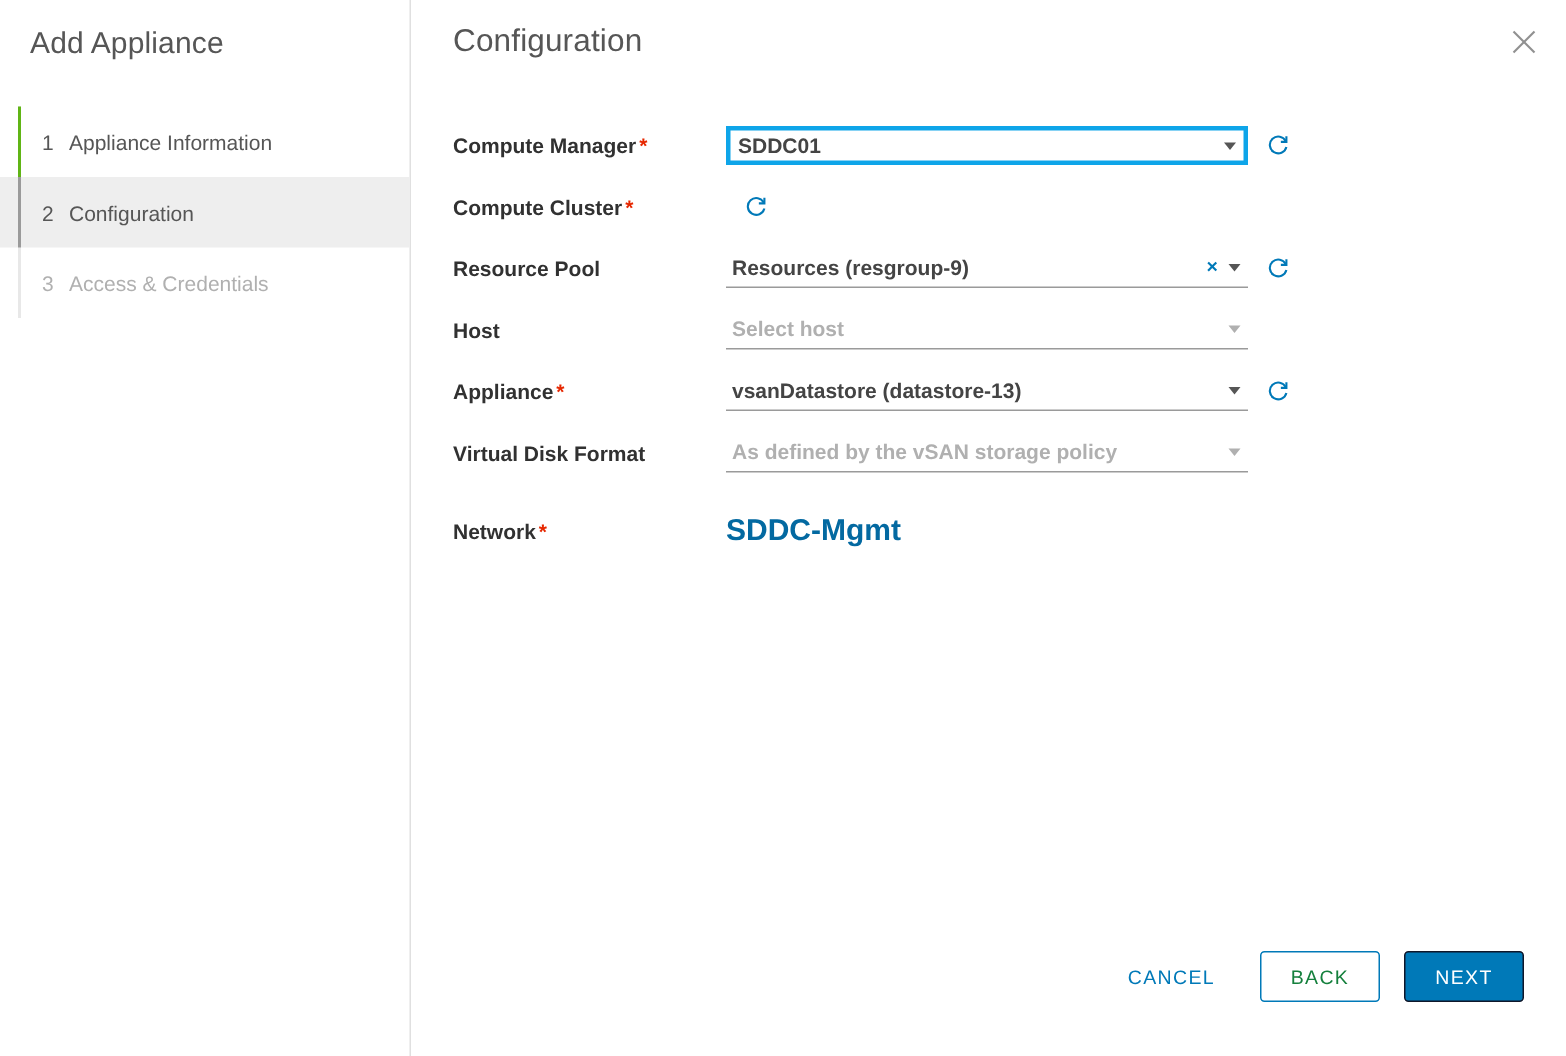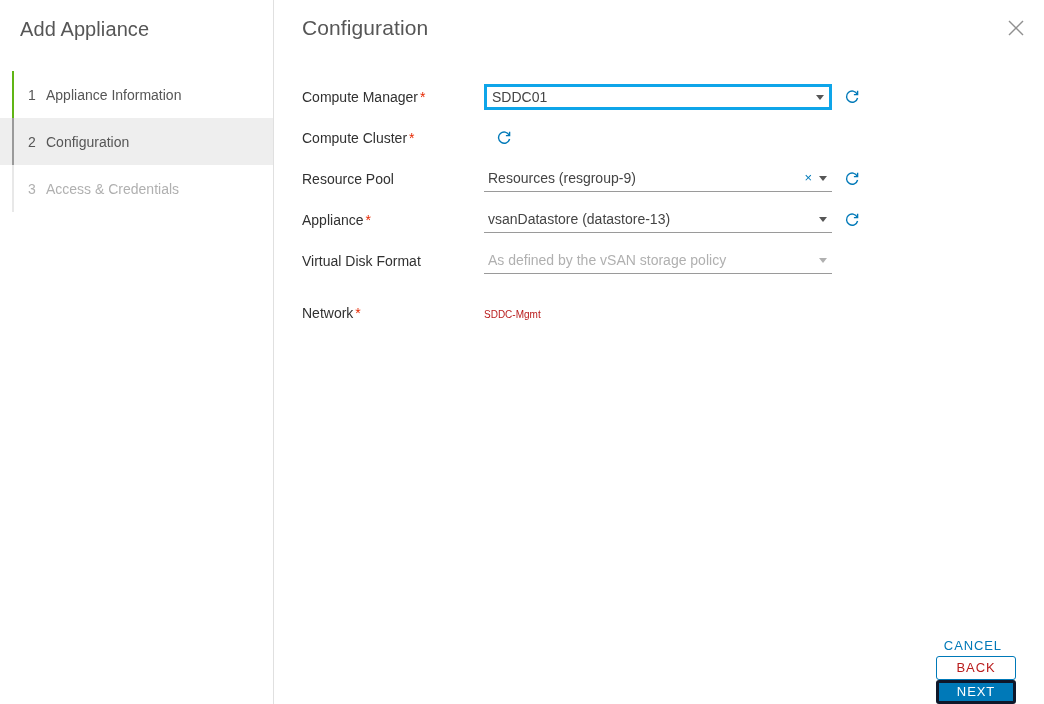--- a/index.html
+++ b/index.html
@@ -113,20 +113,21 @@
 
   
   .form {
     margin-top: 36px;
     padding-left: 28px;
   }
   .row {
     display: flex;
     align-items: center;
     height: 41px;
+    font-weight: bold;
   }
   .row.network { height: 40px; margin-top: 12px; }
   .label {
     width: 182px;
     flex: 0 0 182px;
     font-size: 14px;
     color: #313131;
   }
   .req {
     color: #e62700;
@@ -181,65 +182,64 @@
   }
   .refresh {
     margin-left: 12px;
     width: 16px;
     height: 16px;
     cursor: pointer;
     display: inline-block;
   }
   .refresh svg { display: block; }
   .link {
-    font-size: 10px;
-    color: #b91c1c;
+    font-size: 20px;
+    color: #0369a1;
     text-decoration: none;
     cursor: pointer;
   }
 
   
   .footer {
     position: absolute;
     left: 0;
     right: 0;
     bottom: 0;
     height: 70px;
     display: flex;
-    align-items: flex-end;
+    align-items: flex-start;
     justify-content: flex-end;
     padding-right: 28px;
     box-sizing: border-box;
-    flex-direction: column;
   }
   .btn {
     font-family: "Liberation Sans", sans-serif;
     font-size: 13px;
     letter-spacing: .9px;
     height: 34px;
     min-width: 74px;
     border-radius: 3px;
     cursor: pointer;
     padding: 0 14px;
     margin-left: 16px;
     background: transparent;
     box-sizing: border-box;
   }
   .btn-flat {
     border: none;
     color: #0079b8;
   }
   .btn-outline {
     border: 1px solid #0079b8;
-    color: #b91c1c;
+    color: #15803d;
     background: #ffffff;
     min-width: 80px;
   }
   .btn-primary {
-    border: 3px solid #0f172a;
+    border: 1px solid #0f172a;
     background: #0079b8;
     color: #ffffff;
     min-width: 80px;
   }
 </style>
 </head>
 <body>
 
 <div class="wizard">
 
@@ -321,20 +321,31 @@
           </div>
         </div>
         <span class="refresh">
           <svg width="16" height="16" viewBox="0 0 16 16">
             <path d="M13.2 5.2A5.6 5.6 0 1 0 13.6 9" fill="none" stroke="#0079b8" stroke-width="1.4"></path>
             <path d="M13.6 1.8 L13.6 5.6 L9.9 5.6" fill="none" stroke="#0079b8" stroke-width="1.4"></path>
           </svg>
         </span>
       </div>
 
+      <div class="row">
+        <div class="label">
+          <span>Host</span>
+        </div>
+        <div class="field">
+          <div class="select-like placeholder">
+            <span>Select host</span>
+            <span class="caret" style="border-top-color:#b0b0b0"></span>
+          </div>
+        </div>
+      </div>
 
       <div class="row">
         <div class="label">
           <span>Appliance</span><span class="req">*</span>
         </div>
         <div class="field">
           <div class="select-like">
             <span>vsanDatastore (datastore-13)</span>
             <span class="caret"></span>
           </div>

